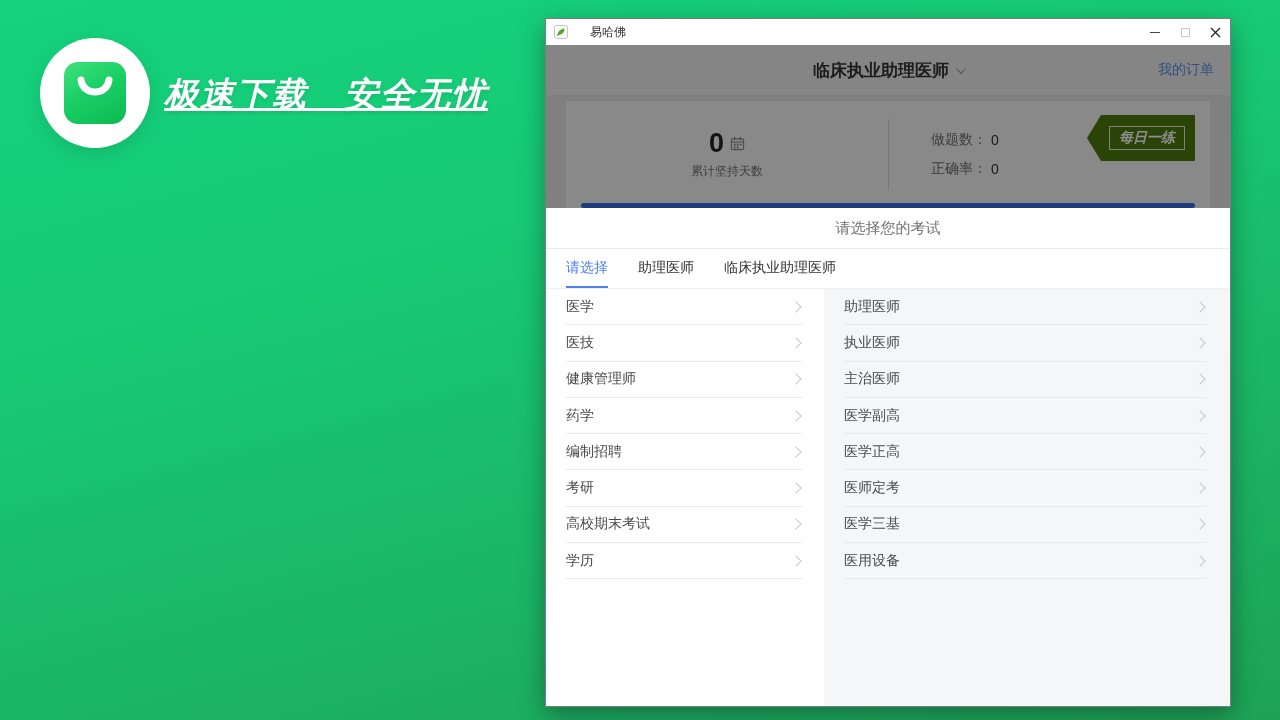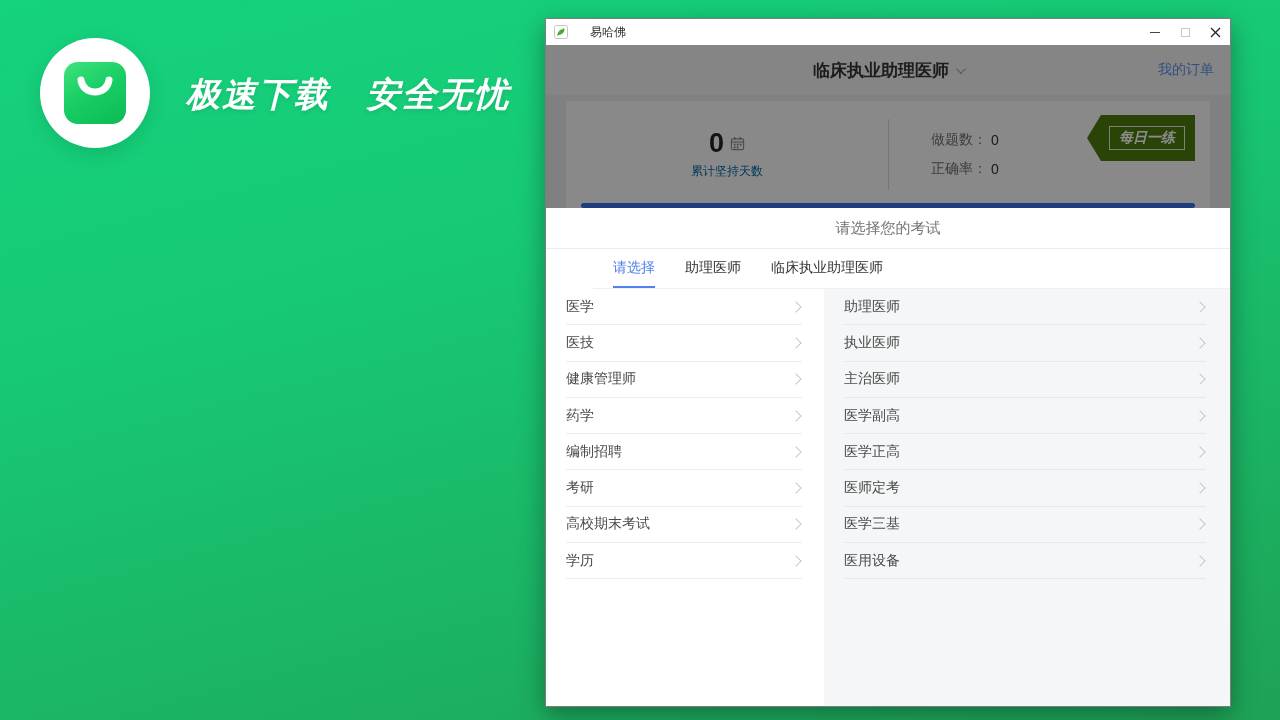--- a/index.html
+++ b/index.html
@@ -16,24 +16,25 @@
     background:#fff; border-radius:50%;
     box-shadow:0 6px 18px rgba(0,90,40,.18);
   }
   .promo-bag {
     position:absolute; left:24px; top:24px; width:62px; height:62px;
     border-radius:14px;
     background:linear-gradient(150deg,#41e27b 0%,#19cf66 45%,#0cba52 100%);
   }
   .promo-bag svg { position:absolute; left:0; top:0; }
   .promo-slogan {
-    position:absolute; left:186px; top:72px;
+    position:absolute; left:164px; top:72px;
     font-size:34px; font-weight:800; font-style:italic; color:#ffffff;
     letter-spacing:2px; white-space:pre;
     text-shadow:0 2px 4px rgba(0,80,40,.15);
+    text-decoration:underline;
   }
 
   
   .app-window {
     position:absolute; left:545px; top:18px; width:686px; height:689px;
     background:#fff; border:1px solid #7d7d7d;
     box-shadow:0 8px 24px rgba(0,0,0,.35);
   }
   .win-inner { position:relative; width:100%; height:100%; overflow:hidden; }
 
@@ -60,21 +61,21 @@
 
   
   .stats-strip { position:absolute; top:76px; left:0; right:0; height:113px; background:#e9e9e9; }
   .stats-panel {
     position:absolute; left:20px; right:20px; top:6px; bottom:0;
     background:#fafafa; display:flex;
   }
   .stat-left { width:50%; display:flex; flex-direction:column; align-items:center; justify-content:center; }
   .days-row { display:flex; align-items:center; gap:6px; }
   .days-value { font-size:27px; font-weight:bold; color:#262626; line-height:1; }
-  .days-label { margin-top:6px; font-size:12px; color:#0369a1; }
+  .days-label { margin-top:6px; font-size:12px; color:#737373; }
   .stat-divider { width:1px; background:#d9d9d9; margin:18px 0; }
   .stat-right { display:flex; flex-direction:column; justify-content:center; gap:11px; padding-left:42px; }
   .stat-row { font-size:14px; color:#6e6e6e; display:flex; align-items:center; }
   .stat-row b { color:#333; font-weight:normal; margin-left:4px; }
 
   .ribbon {
     position:absolute; right:15px; top:14px; height:46px;
     background:#4d7c0f; display:flex; align-items:center;
     padding:0 10px 0 22px;
     -webkit-clip-path:polygon(14px 0,100% 0,100% 100%,14px 100%,0 50%);
@@ -92,21 +93,21 @@
   
   .dim-overlay {
     position:absolute; top:26px; left:0; right:0; height:163px;
     background:rgba(0,0,0,.45); z-index:10; pointer-events:none;
   }
 
   
   .exam-modal { position:absolute; top:189px; left:0; right:0; bottom:0; background:#fff; z-index:20; }
   .modal-header { height:41px; display:flex; align-items:center; justify-content:center; border-bottom:1px solid #ececec; }
   .modal-title { font-size:15px; color:#737373; }
-  .tabs-row { height:40px; display:flex; align-items:stretch; padding:0 20px; border-bottom:1px solid #f0f0f0;margin-left:47px; }
+  .tabs-row { height:40px; display:flex; align-items:stretch; padding:0 20px; border-bottom:1px solid #f0f0f0; }
   .tab {
     display:flex; align-items:center; margin-right:30px; font-size:14px; color:#333;
     border-bottom:2px solid transparent; cursor:pointer;
   }
   .tab.active { color:#4f80ec; border-bottom-color:#4f80ec; }
 
   .modal-content { position:absolute; top:81px; left:0; right:0; bottom:0; display:flex; }
   .col-left  { width:278px; background:#fff; padding:0 22px 16px 20px; }
   .col-right { flex:1; background:#f5f6f7; padding:0 24px 0 20px; }
   .list-item {

